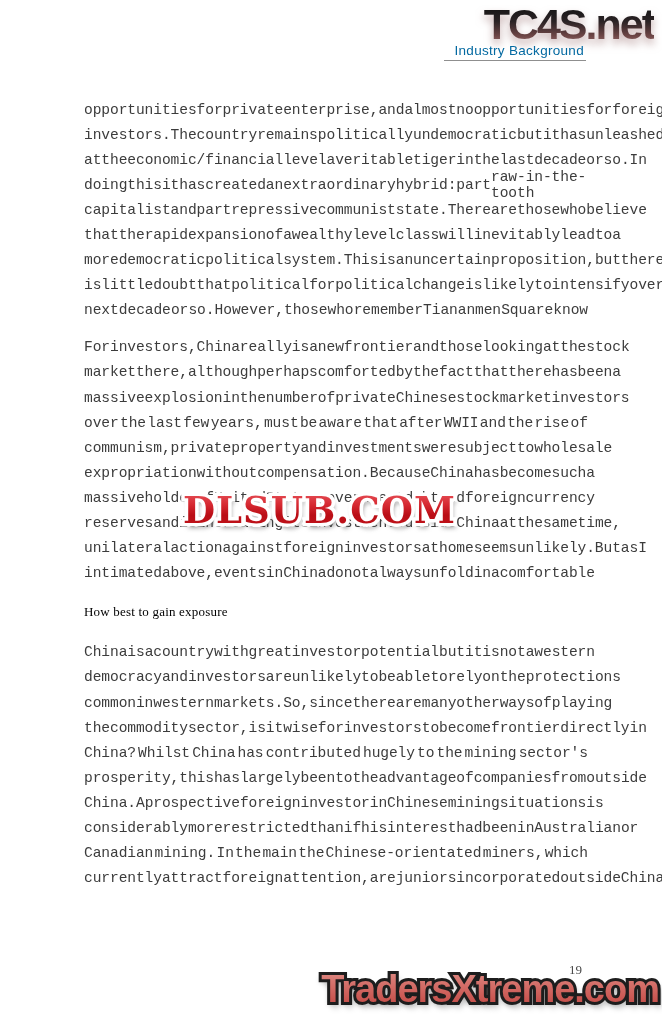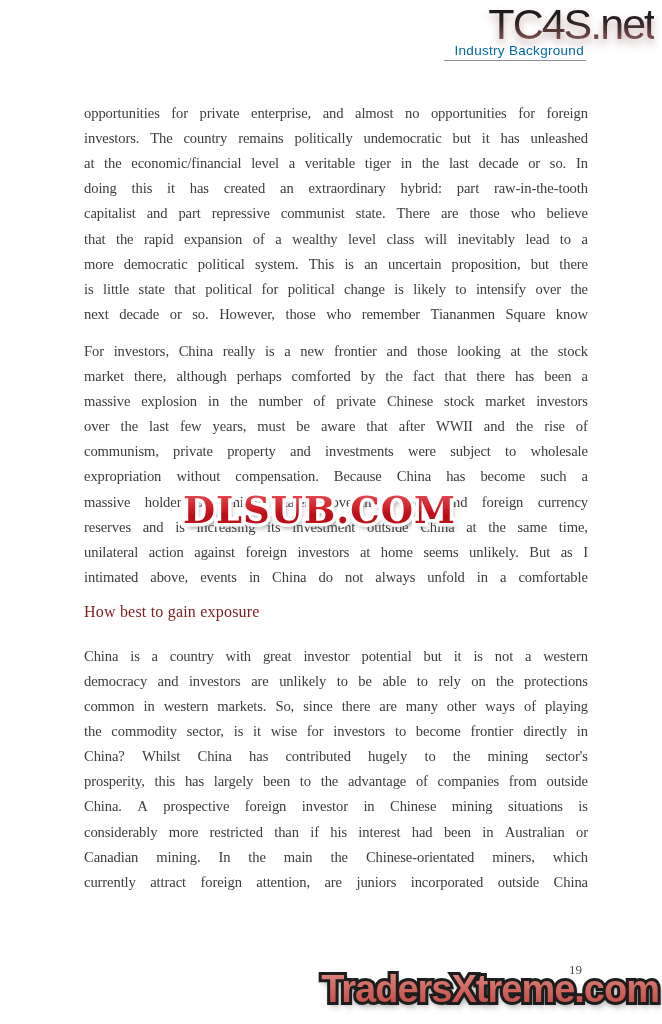--- a/index.html
+++ b/index.html
@@ -4,44 +4,44 @@
 <style>
   html,body{margin:0;padding:0;}
   body{
     width:662px;height:1024px;background:#ffffff;position:relative;
     font-family:"Liberation Serif", serif;overflow:hidden;
   }
 
   
   .tc4s-logo{
     position:absolute;top:0px;right:8px;
-    font-family:"Liberation Sans", sans-serif;font-weight:normal;
+    font-family:"Liberation Sans", sans-serif;font-weight:bold;
     font-size:43px;letter-spacing:-2px;line-height:48px;
     background:linear-gradient(180deg,#141414 12%,#2b2325 45%,#6e4646 75%,#a87e7e 100%);
     -webkit-background-clip:text;background-clip:text;
     -webkit-text-fill-color:transparent;color:#3a2c2c;
     filter:drop-shadow(0 5px 4px rgba(150,105,105,0.55));
   }
   .header-sub{
     position:absolute;top:43px;right:76px;
     font-family:"Liberation Sans", sans-serif;font-size:13.5px;
     color:#0369a1;letter-spacing:0.3px;
     border-bottom:1px solid #8f8f8f;padding:0 2px 2px 10px;
   }
 
   
   .text-column{
     position:absolute;left:84px;top:97px;width:504px;
     color:#3c3c3c;font-size:14.6px;letter-spacing:-0.1px;
   }
   .para{margin:0 0 12px 0;}
-  .line{display:flex;justify-content:space-between;height:25.1px;align-items:flex-end;}
+  .line{display:flex;justify-content:space-between;height:25.1px;align-items:center;font-family:Liberation Mono, monospace;}
   .line.plain{display:block;}
   .heading{
-    font-size:16px;line-height:28px;height:28px;color:#7f1d1d;
+    font-size:13px;line-height:28px;height:28px;color:#000000;
     margin:6px 0 14px 0;letter-spacing:0.2px;
   }
 
   
   .watermark{
     position:absolute;left:183px;top:489px;width:288px;height:42px;
     text-align:left;font-family:"DejaVu Serif", serif;font-weight:bold;
     font-size:37px;line-height:42px;letter-spacing:1px;
   }
   .watermark .outline{
@@ -179,21 +179,21 @@
           <span>is</span>
           <span>an</span>
           <span>uncertain</span>
           <span>proposition,</span>
           <span>but</span>
           <span>there</span>
         </div>
         <div class="line">
           <span>is</span>
           <span>little</span>
-          <span>state</span>
+          <span>doubt</span>
           <span>that</span>
           <span>political</span>
           <span>for</span>
           <span>political</span>
           <span>change</span>
           <span>is</span>
           <span>likely</span>
           <span>to</span>
           <span>intensify</span>
           <span>over</span>

